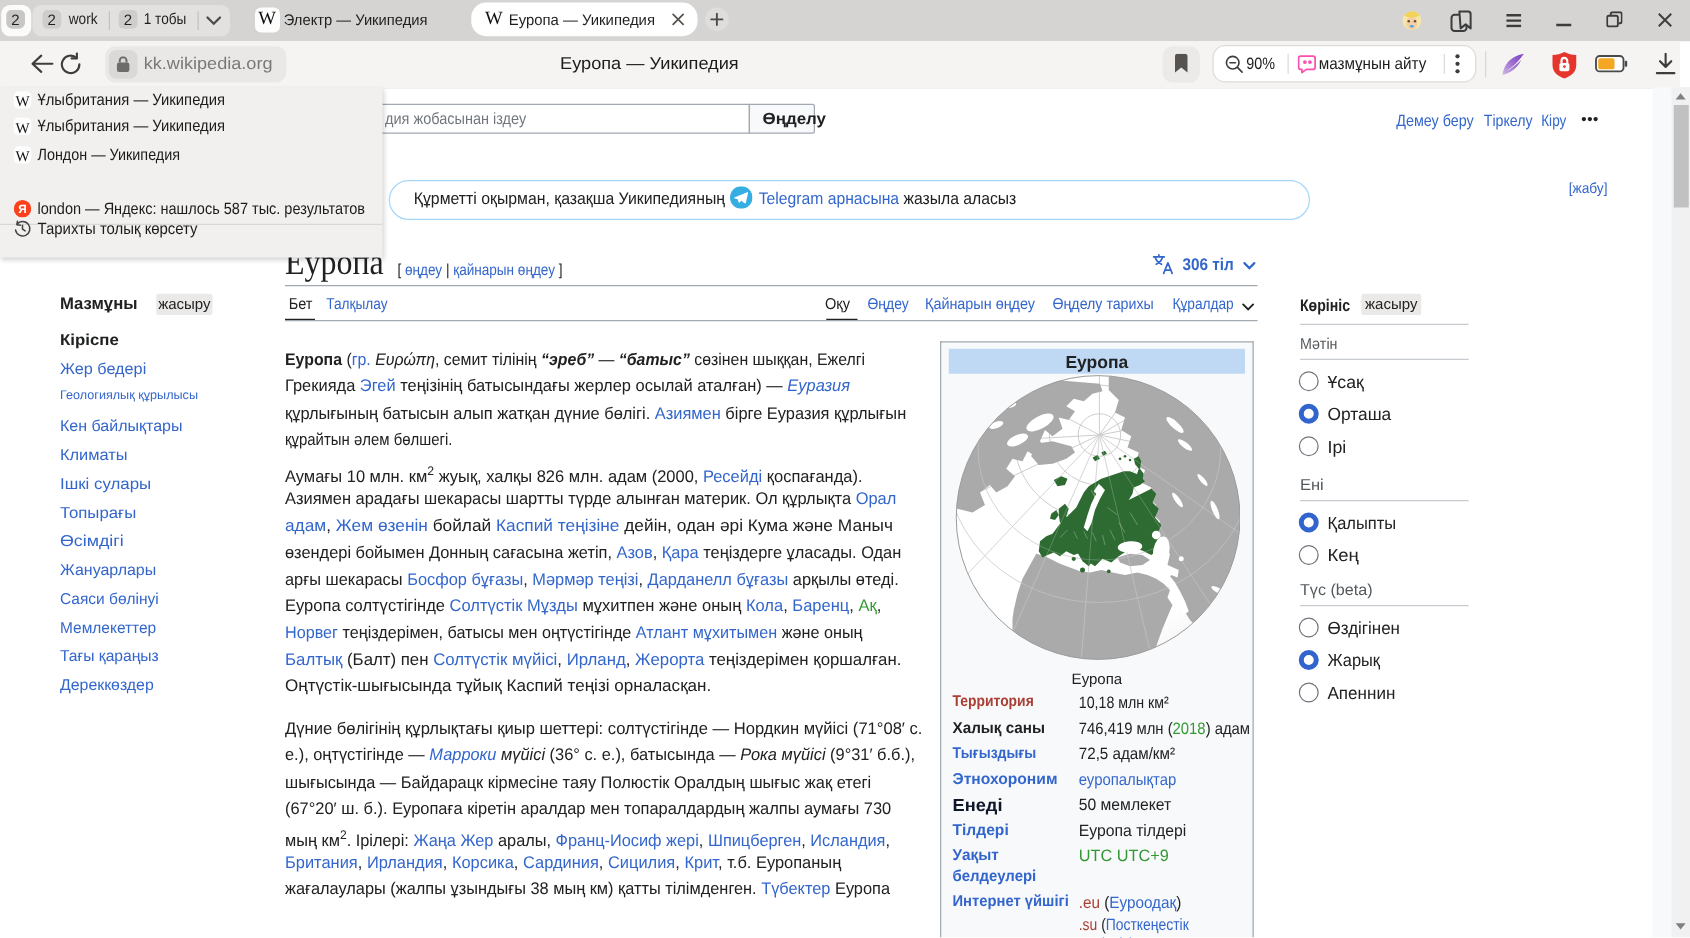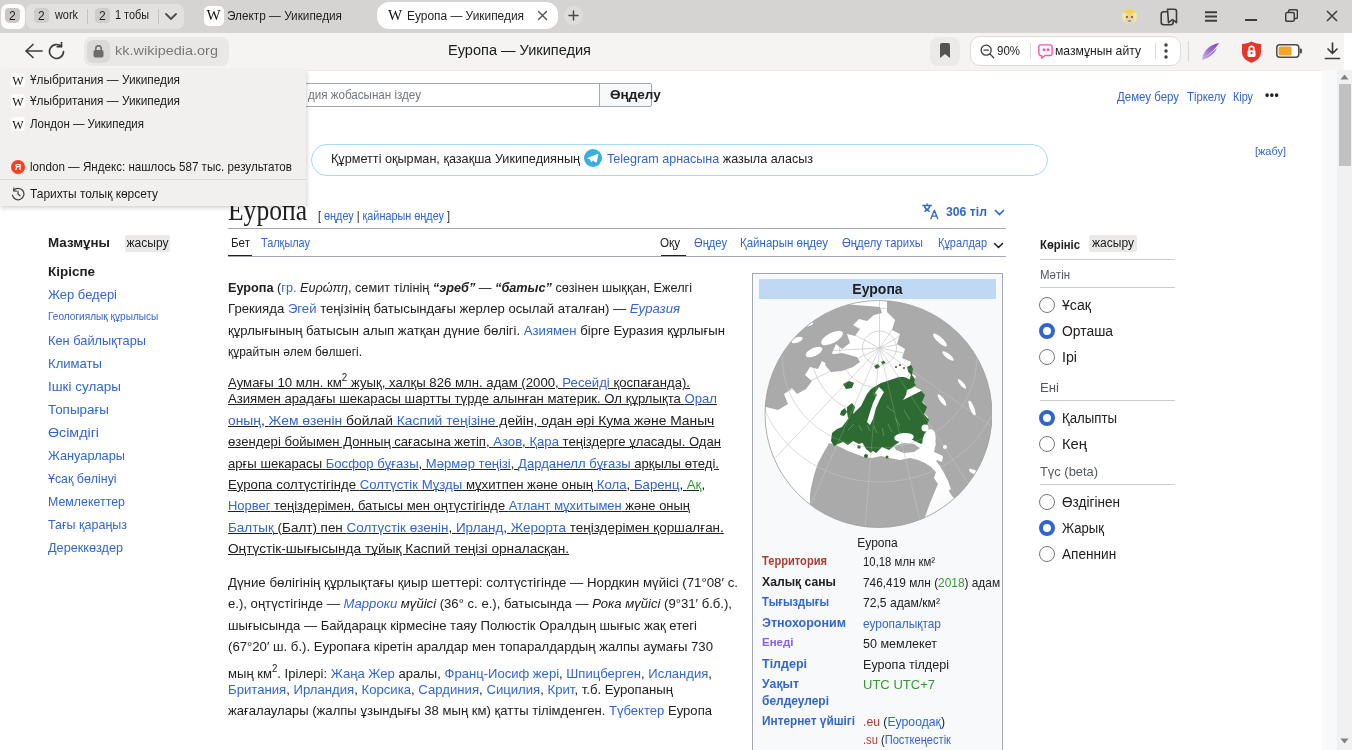--- a/index.html
+++ b/index.html
@@ -232,42 +232,42 @@
     <div class="abs" style="left:125px;top:165px;width:45px;height:17px;background:#ebe9e7;border-radius:2px;text-align:center;font-size:12px;color:#202122;line-height:17px;">жасыру</div>
     <div class="abs b t" id="sb1" style="left:48px;top:195px;font-size:12.6px;color:#202122;transform:scaleX(1.0682);">Кіріспе</div>
     <div class="abs blue t" id="sb2" style="left:48px;top:218px;font-size:12.6px;transform:scaleX(1.0308);">Жер бедері</div>
     <div class="abs blue t" id="sb3" style="left:48px;top:241px;font-size:10px;transform:scaleX(1.0096);">Геологиялық құрылысы</div>
     <div class="abs blue t" id="sb4" style="left:48px;top:264px;font-size:12.6px;transform:scaleX(1.017);">Кен байлықтары</div>
     <div class="abs blue t" id="sb5" style="left:48px;top:287px;font-size:12.6px;transform:scaleX(1.0397);">Климаты</div>
     <div class="abs blue t" id="sb6" style="left:48px;top:310px;font-size:12.6px;transform:scaleX(1.0713);">Ішкі сулары</div>
     <div class="abs blue t" id="sb7" style="left:48px;top:333px;font-size:12.6px;transform:scaleX(1.0655);">Топырағы</div>
     <div class="abs blue t" id="sb8" style="left:48px;top:356px;font-size:12.6px;transform:scaleX(1.131);">Өсімдігі</div>
     <div class="abs blue t" id="sb9" style="left:48px;top:379px;font-size:12.6px;transform:scaleX(1.0148);">Жануарлары</div>
-    <div class="abs blue t" id="sb10" style="left:48px;top:402px;font-size:12.6px;transform:scaleX(0.9837);">Ұсақ бөлінуі</div>
+    <div class="abs blue t" id="sb10" style="left:48px;top:402px;font-size:12.6px;transform:scaleX(0.9837);">Саяси бөлінуі</div>
     <div class="abs blue t" id="sb11" style="left:48px;top:425px;font-size:12.6px;transform:scaleX(0.9834);">Мемлекеттер</div>
     <div class="abs blue t" id="sb12" style="left:48px;top:448px;font-size:12.6px;transform:scaleX(0.9927);">Тағы қараңыз</div>
     <div class="abs blue t" id="sb13" style="left:48px;top:471px;font-size:12.6px;transform:scaleX(1.0078);">Дереккөздер</div>
   </div>
 
   <div id="content">
     <p style="top:207px;">
         <span class="ln" id="l11" style="transform:scaleX(0.94);"><span class="b">Еуропа</span> (<span class="blue">гр.</span> <span class="it">Еυρώπη</span>, семит тілінің <span class="it b">“эреб”</span> — <span class="it b">“батыс”</span> сөзінен шыққан, Ежелгі</span>
         <span class="ln" id="l12" style="transform:scaleX(0.9741);">Грекияда <span class="blue">Эгей</span> теңізінің батысындағы жерлер осылай аталған) — <span class="blue it">Еуразия</span></span>
         <span class="ln" id="l13" style="transform:scaleX(0.9728);">құрлығының батысын алып жатқан дүние бөлігі. <span class="blue">Азиямен</span> бірге Еуразия құрлығын</span>
         <span class="ln" id="l14" style="transform:scaleX(0.8852);">құрайтын әлем бөлшегі.</span>
       </p>
-    <p style="top:297px;text-decoration:underline;">
+    <p style="top:297px;">
         <span class="ln" id="l21" style="transform:scaleX(0.9755);">Аумағы 10 млн. км<sup style="font-size:10px;">2</sup> жуық, халқы 826 млн. адам (2000, <span class="blue">Ресейді</span> қоспағанда).</span>
         <span class="ln" id="l22" style="transform:scaleX(0.9726);">Азиямен арадағы шекарасы шартты түрде алынған материк. Ол құрлықта <span class="blue">Орал</span></span>
-        <span class="ln" id="l23" style="transform:scaleX(1.0246);"><span class="blue">оның</span>, <span class="blue">Жем өзенін</span> бойлай <span class="blue">Каспий теңізіне</span> дейін, одан әрі Кума және Маныч</span>
+        <span class="ln" id="l23" style="transform:scaleX(1.0246);"><span class="blue">адам</span>, <span class="blue">Жем өзенін</span> бойлай <span class="blue">Каспий теңізіне</span> дейін, одан әрі Кума және Маныч</span>
         <span class="ln" id="l24" style="transform:scaleX(0.9709);">өзендері бойымен Донның сағасына жетіп, <span class="blue">Азов</span>, <span class="blue">Қара</span> теңіздерге ұласады. Одан</span>
         <span class="ln" id="l25" style="transform:scaleX(0.9706);">арғы шекарасы <span class="blue">Босфор бұғазы</span>, <span class="blue">Мәрмәр теңізі</span>, <span class="blue">Дарданелл бұғазы</span> арқылы өтеді.</span>
         <span class="ln" id="l26" style="transform:scaleX(0.9785);">Еуропа солтүстігінде <span class="blue">Солтүстік Мұзды</span> мұхитпен және оның <span class="blue">Кола</span>, <span class="blue">Баренц</span>, <span class="green">Ақ</span>,</span>
         <span class="ln" id="l27" style="transform:scaleX(0.9594);"><span class="blue">Норвег</span> теңіздерімен, батысы мен оңтүстігінде <span class="blue">Атлант мұхитымен</span> және оның</span>
-        <span class="ln" id="l28" style="transform:scaleX(0.9961);"><span class="blue">Балтық</span> (Балт) пен <span class="blue">Солтүстік өзенін</span>, <span class="blue">Ирланд</span>, <span class="blue">Жерорта</span> теңіздерімен қоршалған.</span>
+        <span class="ln" id="l28" style="transform:scaleX(0.9961);"><span class="blue">Балтық</span> (Балт) пен <span class="blue">Солтүстік мүйісі</span>, <span class="blue">Ирланд</span>, <span class="blue">Жерорта</span> теңіздерімен қоршалған.</span>
         <span class="ln" id="l29" style="transform:scaleX(1.0113);">Оңтүстік-шығысында тұйық Каспий теңізі орналасқан.</span>
       </p>
     <p style="top:502px;">
         <span class="ln" id="l31" style="transform:scaleX(0.9819);">Дүние бөлігінің құрлықтағы қиыр шеттері: солтүстігінде — Нордкин мүйісі (71°08′ с.</span>
         <span class="ln" id="l32" style="transform:scaleX(0.9713);">е.), оңтүстігінде — <span class="blue it">Марроки</span> <span class="it">мүйісі</span> (36° с. е.), батысында — <span class="it">Рока мүйісі</span> (9°31′ б.б.),</span>
         <span class="ln" id="l33" style="transform:scaleX(0.9705);">шығысында — Байдарацк кірмесіне таяу Полюстік Оралдың шығыс жақ етегі</span>
         <span class="ln" id="l34" style="transform:scaleX(0.9739);">(67°20′ ш. б.). Еуропаға кіретін аралдар мен топаралдардың жалпы аумағы 730</span>
         <span class="ln" id="l35" style="transform:scaleX(0.968);">мың км<sup style="font-size:10px;">2</sup>. Ірілері: <span class="blue">Жаңа Жер</span> аралы, <span class="blue">Франц-Иосиф жері</span>, <span class="blue">Шпицберген</span>, <span class="blue">Исландия</span>,</span>
         <span class="ln" id="l36" style="transform:scaleX(0.9736);"><span class="blue">Британия</span>, <span class="blue">Ирландия</span>, <span class="blue">Корсика</span>, <span class="blue">Сардиния</span>, <span class="blue">Сицилия</span>, <span class="blue">Крит</span>, т.б. Еуропаның</span>
         <span class="ln" id="l37" style="transform:scaleX(0.9685);">жағалаулары (жалпы ұзындығы 38 мың км) қатты тілімденген. <span class="blue">Түбектер</span> Еуропа</span>
@@ -381,26 +381,26 @@
     <div class="abs" style="left:752px;top:466px;width:251px;text-align:center;font-size:12px;color:#202122;">Еуропа</div>
 
     <div class="abs b red t" id="il1" style="left:762px;top:484px;font-size:12.6px;transform:scaleX(0.8821);">Территория</div>
     <div class="abs t" id="iv1" style="left:863px;top:484px;font-size:13.2px;color:#202122;transform:scaleX(0.8611);">10,18 млн км²</div>
     <div class="abs b t" id="il2" style="left:762px;top:505px;font-size:12.6px;color:#202122;transform:scaleX(0.9673);">Халық саны</div>
     <div class="abs t" id="iv2" style="left:863px;top:505px;font-size:13.2px;color:#202122;transform:scaleX(0.90);">746,419 млн (<span class="green">2018</span>) адам</div>
     <div class="abs b blue t" id="il3" style="left:762px;top:525px;font-size:12.6px;transform:scaleX(0.8898);">Тығыздығы</div>
     <div class="abs t" id="iv3" style="left:863px;top:525px;font-size:13.2px;color:#202122;transform:scaleX(0.9204);">72,5 адам/км²</div>
     <div class="abs b blue t" id="il4" style="left:762px;top:546px;font-size:12.6px;transform:scaleX(0.9935);">Этнохороним</div>
     <div class="abs blue t" id="iv4" style="left:863px;top:546px;font-size:13.2px;transform:scaleX(0.904);">еуропалықтар</div>
-    <div class="abs b t" id="il5" style="left:762px;top:566px;font-size:11px;color:#8b5cf6;transform:scaleX(1.043);">Енеді</div>
+    <div class="abs b t" id="il5" style="left:762px;top:566px;font-size:14px;color:#0f172a;transform:scaleX(1.043);">Енеді</div>
     <div class="abs t" id="iv5" style="left:863px;top:566px;font-size:13.2px;color:#202122;transform:scaleX(0.9525);">50 мемлекет</div>
     <div class="abs b blue t" id="il6" style="left:762px;top:587px;font-size:12.6px;transform:scaleX(0.9914);">Тілдері</div>
     <div class="abs t" id="iv6" style="left:863px;top:587px;font-size:13.2px;color:#202122;transform:scaleX(0.9554);">Еуропа тілдері</div>
     <div class="abs b blue t" id="il7" style="left:762px;top:607px;font-size:12.6px;transform:scaleX(0.9717);">Уақыт</div>
-    <div class="abs green t" id="iv7" style="left:863px;top:607px;font-size:13.2px;transform:scaleX(0.9876);">UTC UTC+7</div>
+    <div class="abs green t" id="iv7" style="left:863px;top:607px;font-size:13.2px;transform:scaleX(0.9876);">UTC UTC+9</div>
     <div class="abs b blue t" id="il7b" style="left:762px;top:624px;font-size:12.6px;transform:scaleX(0.9506);">белдеулері</div>
     <div class="abs b blue t" id="il8" style="left:762px;top:644px;font-size:12.6px;transform:scaleX(0.9382);">Интернет үйшігі</div>
     <div class="abs t" id="iv8" style="left:863px;top:644px;font-size:13.2px;color:#202122;transform:scaleX(0.9257);"><span class="red">.eu</span> (<span class="blue">Еуроодақ</span>)</div>
     <div class="abs t" id="iv9" style="left:863px;top:662px;font-size:13.2px;color:#202122;transform:scaleX(0.8436);"><span class="red">.su</span> (<span class="blue">Посткеңестік</span></div>
     <div class="abs blue" style="left:863px;top:677px;font-size:13.2px;transform:scaleX(0.9);transform-origin:0 0;">кеңістік)</div>
   </div>
 
   <div id="rightpanel">
     <div class="abs b t" id="rp1" style="left:1040px;top:167px;font-size:13.5px;color:#202122;transform:scaleX(0.835);">Көрініс</div>
     <div class="abs" style="left:1089px;top:165px;width:48px;height:17px;background:#ebe9e7;border-radius:2px;text-align:center;font-size:12px;color:#202122;line-height:17px;">жасыру</div>
@@ -454,21 +454,21 @@
     <div class="dtxt t" id="d3" style="transform:scaleX(0.8843);">Лондон — Уикипедия</div>
   </div>
   <div class="drow" style="top:86px;">
     <svg class="dico" viewBox="0 0 17 17">
         <circle cx="8.5" cy="8.5" r="8.5" fill="#fc3f1d"></circle>
         <text x="8.5" y="12.7" text-anchor="middle" font-family="Liberation Sans" font-size="11.5" font-weight="bold" fill="#fff">Я</text>
       </svg>
     <div class="dtxt t" id="d5" style="transform:scaleX(0.8928);">london — Яндекс: нашлось 587 тыс. результатов</div>
   </div>
   <div class="abs" style="left:0;top:108.5px;width:306px;height:1px;background:#d9d8d6;"></div>
-  <div class="drow" style="top:113px;">
+  <div class="drow" style="top:102px;">
     <svg class="dico" viewBox="0 0 17 17">
       <path d="M3.2 4.2 a7 7 0 1 1 -1.4 5.6" fill="none" stroke="#444" stroke-width="1.5" stroke-linecap="round"></path>
       <path d="M3.6 1.2 l-0.5 3.4 3.4 0.4" fill="none" stroke="#444" stroke-width="1.5" stroke-linecap="round" stroke-linejoin="round"></path>
       <path d="M8.5 5.2 v3.6 l2.6 1.8" fill="none" stroke="#444" stroke-width="1.5" stroke-linecap="round"></path>
     </svg>
     <div class="dtxt t" id="d6" style="transform:scaleX(0.9184);">Тарихты толық көрсету</div>
   </div>
 </div>
 
 </body></html>

